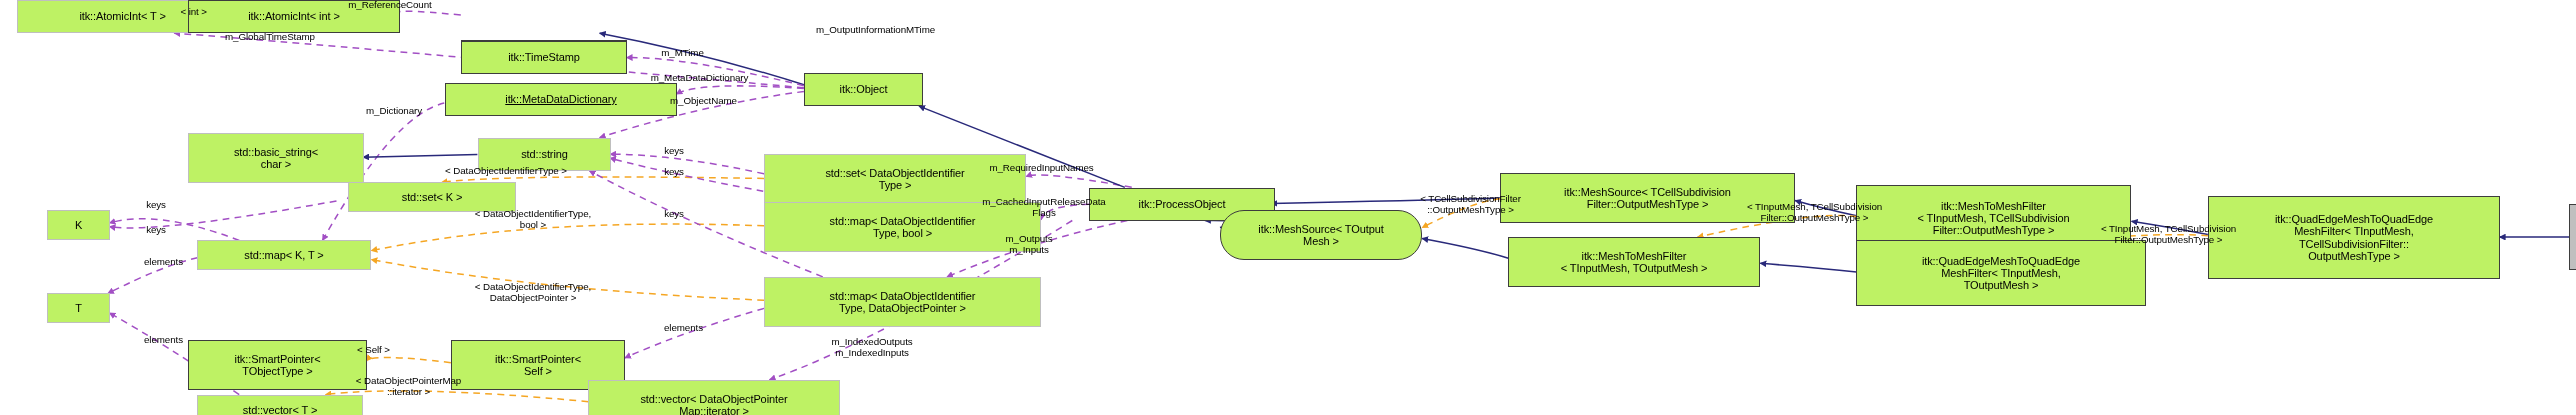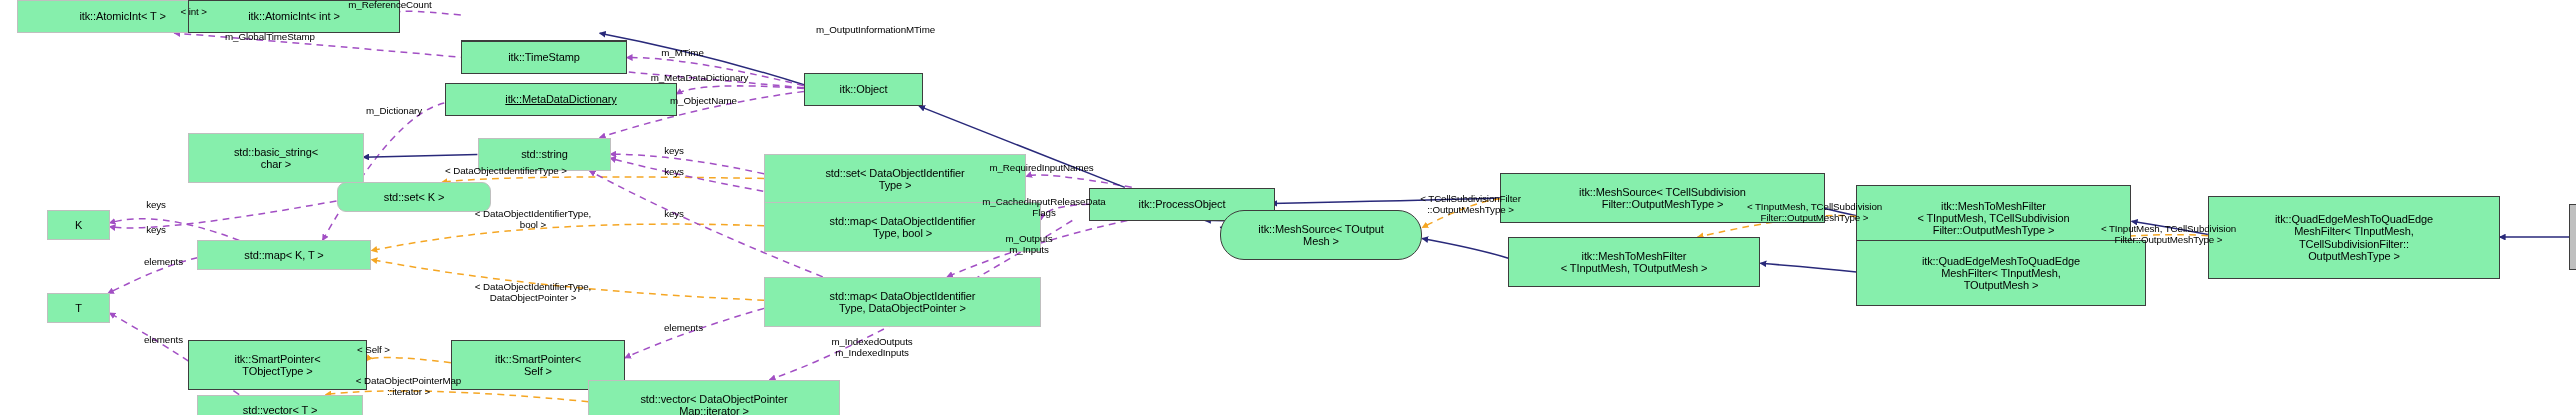--- a/index.html
+++ b/index.html
@@ -24,21 +24,21 @@
   }
   .node {
     position: absolute;
     box-sizing: border-box;
     display: flex;
     align-items: center;
     justify-content: center;
     text-align: center;
     line-height: 1.12;
     white-space: pre-line;
-    background: #86efac;
+    background: #bef264;
     color: #000000;
     letter-spacing: -0.1px;
   }
   .node.thin {
     border: 0.8px solid #bfbfbf;
   }
   .node.thick {
     border: 1.5px solid #3d3d3d;
   }
   .node.highlight {
@@ -111,41 +111,41 @@
     </svg>
 <div class="node thin" style="left: 16.6px; top: 0px; width: 212px; height: 33px; font-size: 11px;">itk::AtomicInt&lt; T &gt;</div>
     <div class="node thick" style="left: 188px; top: 0px; width: 212px; height: 33px; font-size: 11px;">itk::AtomicInt&lt; int &gt;</div>
     <div class="node thick" style="left: 461px; top: 0px; width: 166px; height: 33px; font-size: 11px; margin-top: 40px;">itk::LightObject</div>
     <div class="node thick" style="left: 461px; top: 41px; width: 166px; height: 33px; font-size: 11px;">itk::TimeStamp</div>
     <div class="node thick" style="left: 445px; top: 83px; width: 232px; height: 33px; font-size: 11px; text-decoration: underline;">itk::MetaDataDictionary</div>
     <div class="node thick" style="left: 804px; top: 73px; width: 119px; height: 33px; font-size: 11px;">itk::Object</div>
     <div class="node thin" style="left: 188px; top: 133px; width: 176px; height: 50px; font-size: 11px;">std::basic_string&lt;
 char &gt;</div>
     <div class="node thin" style="left: 478px; top: 138px; width: 133px; height: 33px; font-size: 11px;">std::string</div>
-    <div class="node thin" style="left: 337px; top: 182px; width: 154px; height: 30px; font-size: 11px; border-radius: 9px;">std::set&lt; K &gt;</div>
+    <div class="node thin" style="left: 348px; top: 182px; width: 168px; height: 30px; font-size: 11px;">std::set&lt; K &gt;</div>
     <div class="node thin" style="left: 47px; top: 210px; width: 63px; height: 30px; font-size: 11px;">K</div>
     <div class="node thin" style="left: 197px; top: 240px; width: 174px; height: 30px; font-size: 11px;">std::map&lt; K, T &gt;</div>
     <div class="node thin" style="left: 47px; top: 293px; width: 63px; height: 30px; font-size: 11px;">T</div>
     <div class="node thin" style="left: 764px; top: 154px; width: 262px; height: 50px; font-size: 11px;">std::set&lt; DataObjectIdentifier
 Type &gt;</div>
     <div class="node thin" style="left: 764px; top: 202px; width: 277px; height: 50px; font-size: 11px;">std::map&lt; DataObjectIdentifier
 Type, bool &gt;</div>
     <div class="node thin" style="left: 764px; top: 277px; width: 277px; height: 50px; font-size: 11px;">std::map&lt; DataObjectIdentifier
 Type, DataObjectPointer &gt;</div>
     <div class="node thick" style="left: 1089px; top: 188px; width: 186px; height: 33px; font-size: 11px;">itk::ProcessObject</div>
     <div class="node thick" style="left: 1220px; top: 210px; width: 202px; height: 50px; font-size: 11px; border-radius: 24px;">itk::MeshSource&lt; TOutput
 Mesh &gt;</div>
     <div class="node thick" style="left: 188px; top: 340px; width: 179px; height: 50px; font-size: 11px;">itk::SmartPointer&lt;
 TObjectType &gt;</div>
     <div class="node thin" style="left: 197px; top: 395px; width: 166px; height: 30px; font-size: 11px;">std::vector&lt; T &gt;</div>
     <div class="node thick" style="left: 451px; top: 340px; width: 174px; height: 50px; font-size: 11px;">itk::SmartPointer&lt;
 Self &gt;</div>
     <div class="node thin" style="left: 588px; top: 380px; width: 252px; height: 50px; font-size: 11px;">std::vector&lt; DataObjectPointer
 Map::iterator &gt;</div>
-    <div class="node thick" style="left: 1500px; top: 173px; width: 325px; height: 50px; font-size: 11px;">itk::MeshSource&lt; TCellSubdivision
+    <div class="node thick" style="left: 1500px; top: 173px; width: 295px; height: 50px; font-size: 11px;">itk::MeshSource&lt; TCellSubdivision
 Filter::OutputMeshType &gt;</div>
     <div class="node thick" style="left: 1508px; top: 237px; width: 252px; height: 50px; font-size: 11px;">itk::MeshToMeshFilter
 &lt; TInputMesh, TOutputMesh &gt;</div>
     <div class="node thick" style="left: 1856px; top: 185px; width: 275px; height: 66px; font-size: 11px;">itk::MeshToMeshFilter
 &lt; TInputMesh, TCellSubdivision
 Filter::OutputMeshType &gt;</div>
     <div class="node thick" style="left: 1856px; top: 240px; width: 290px; height: 66px; font-size: 11px;">itk::QuadEdgeMeshToQuadEdge
 MeshFilter&lt; TInputMesh,
 TOutputMesh &gt;</div>
     <div class="node thick" style="left: 2208px; top: 196px; width: 292px; height: 83px; font-size: 11px;">itk::QuadEdgeMeshToQuadEdge

